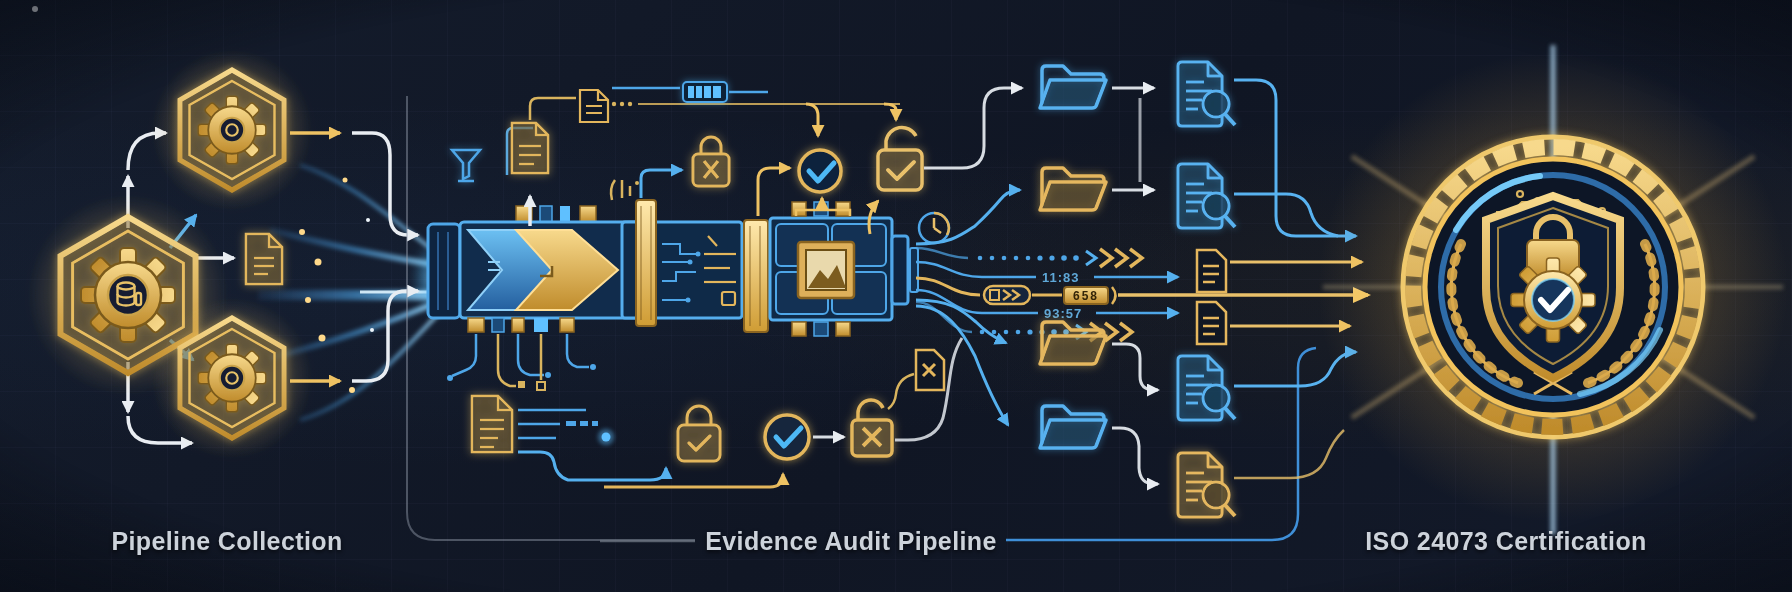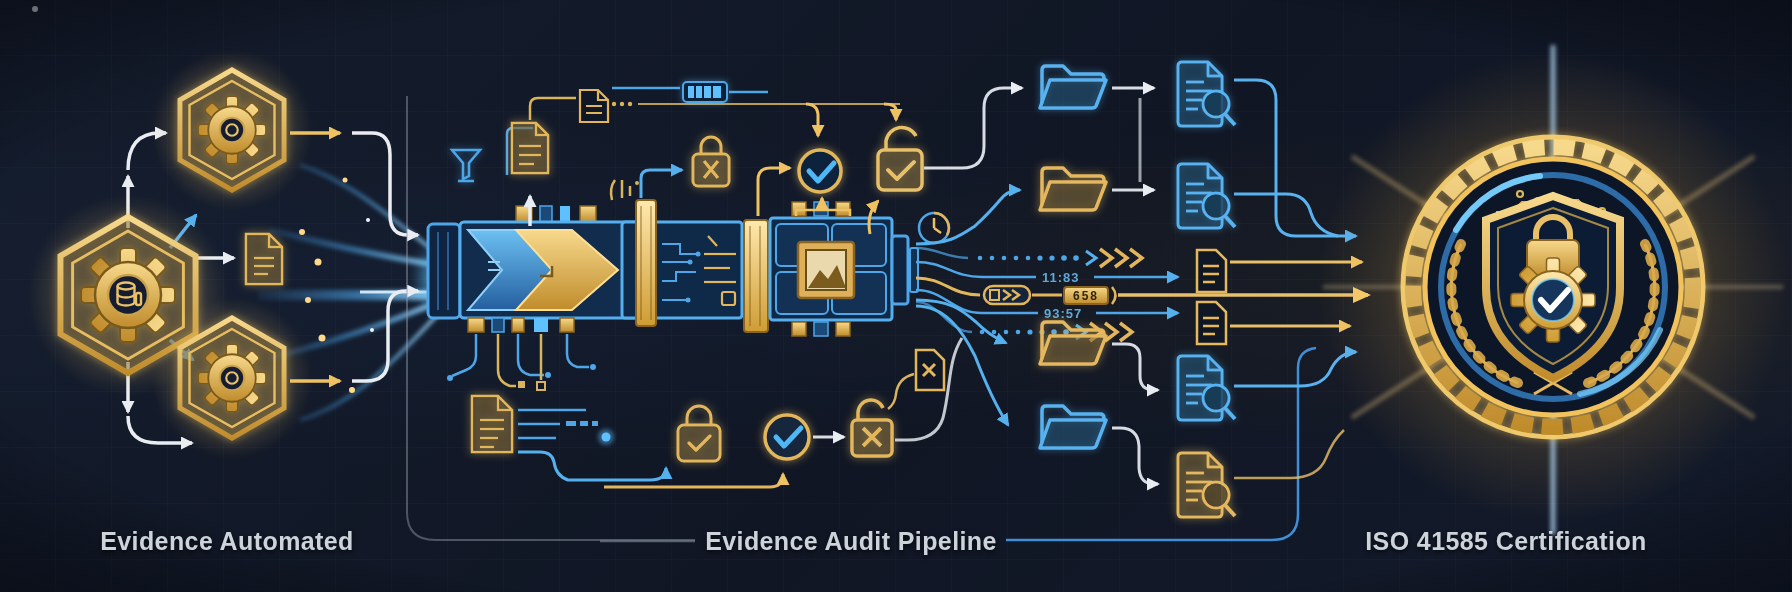--- a/index.html
+++ b/index.html
@@ -557,16 +557,16 @@
     </g>
   </g>
 
   <g>
     <path d="M600,541 H695" stroke="#6a7380" stroke-width="2.5" opacity="0.8"></path>
   </g>
 
   <rect width="1792" height="592" fill="url(#vig)"></rect>
 </svg>
 
-  <div class="stage-label" style="left:227px">Evidence Automated</div>
+  <div class="stage-label" style="left:227px">Pipeline Collection</div>
   <div class="stage-label" style="left:851px">Evidence Audit Pipeline</div>
-  <div class="stage-label" style="left:1506px">ISO 41585 Certification</div>
+  <div class="stage-label" style="left:1506px">ISO 24073 Certification</div>
 </div>
 
 </body></html>

